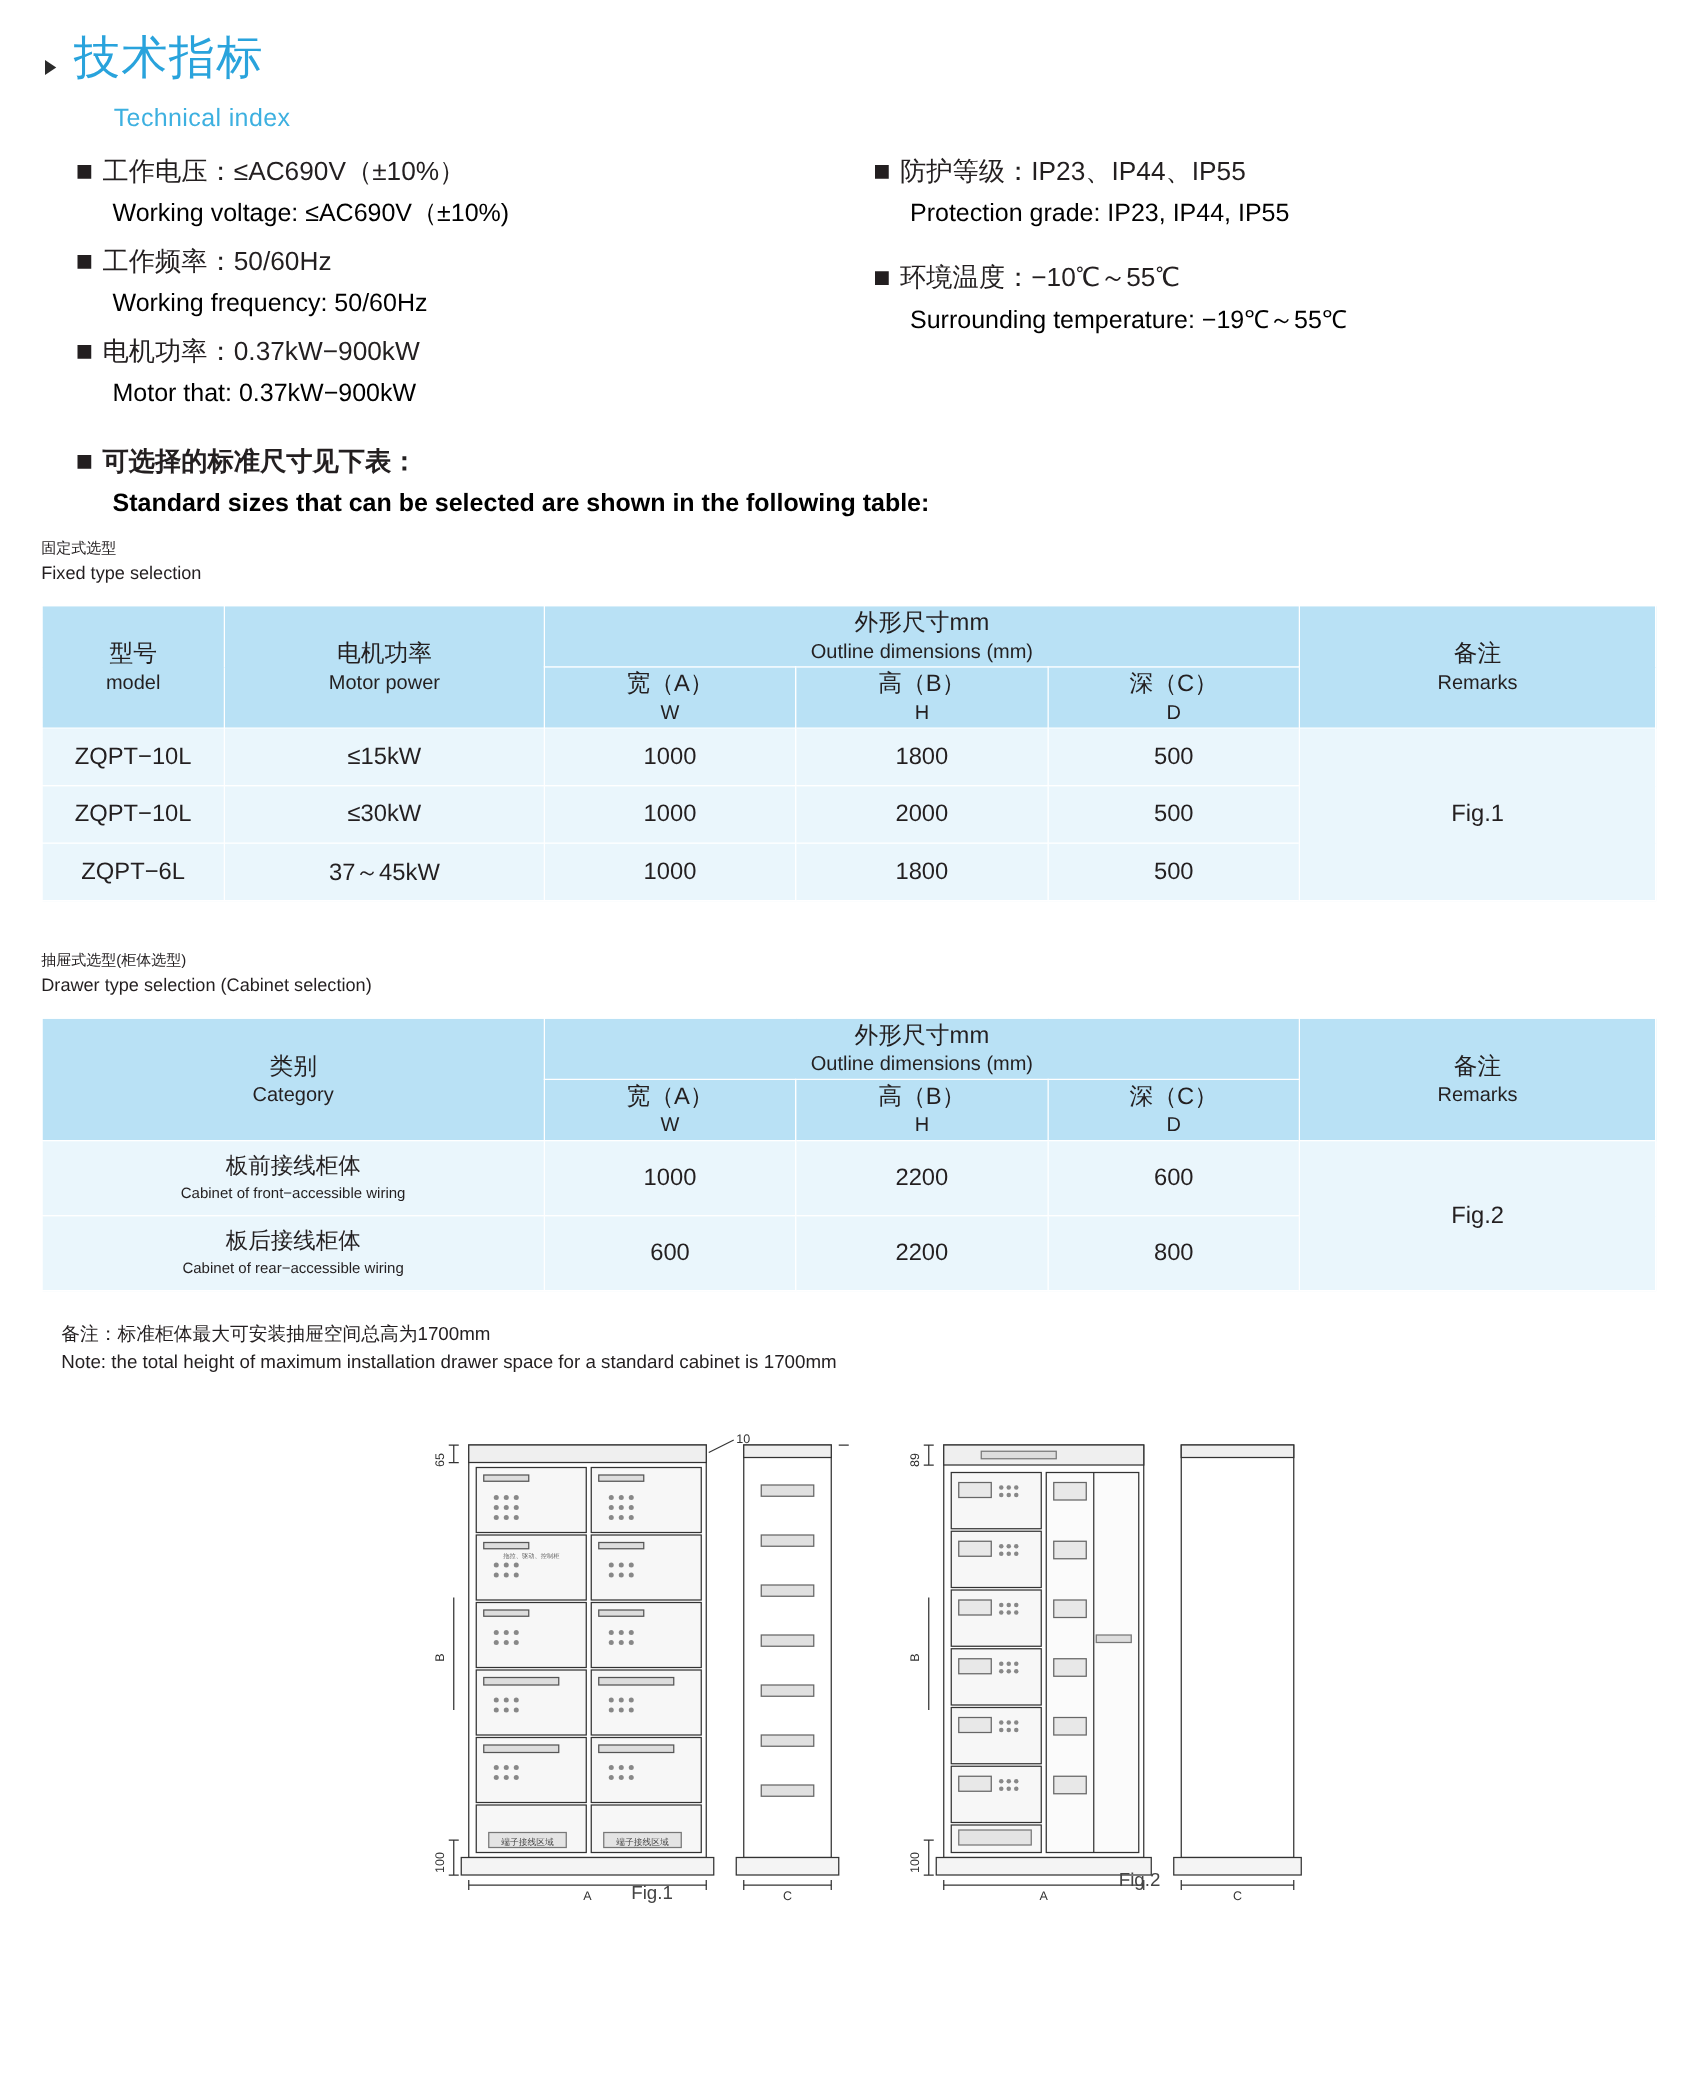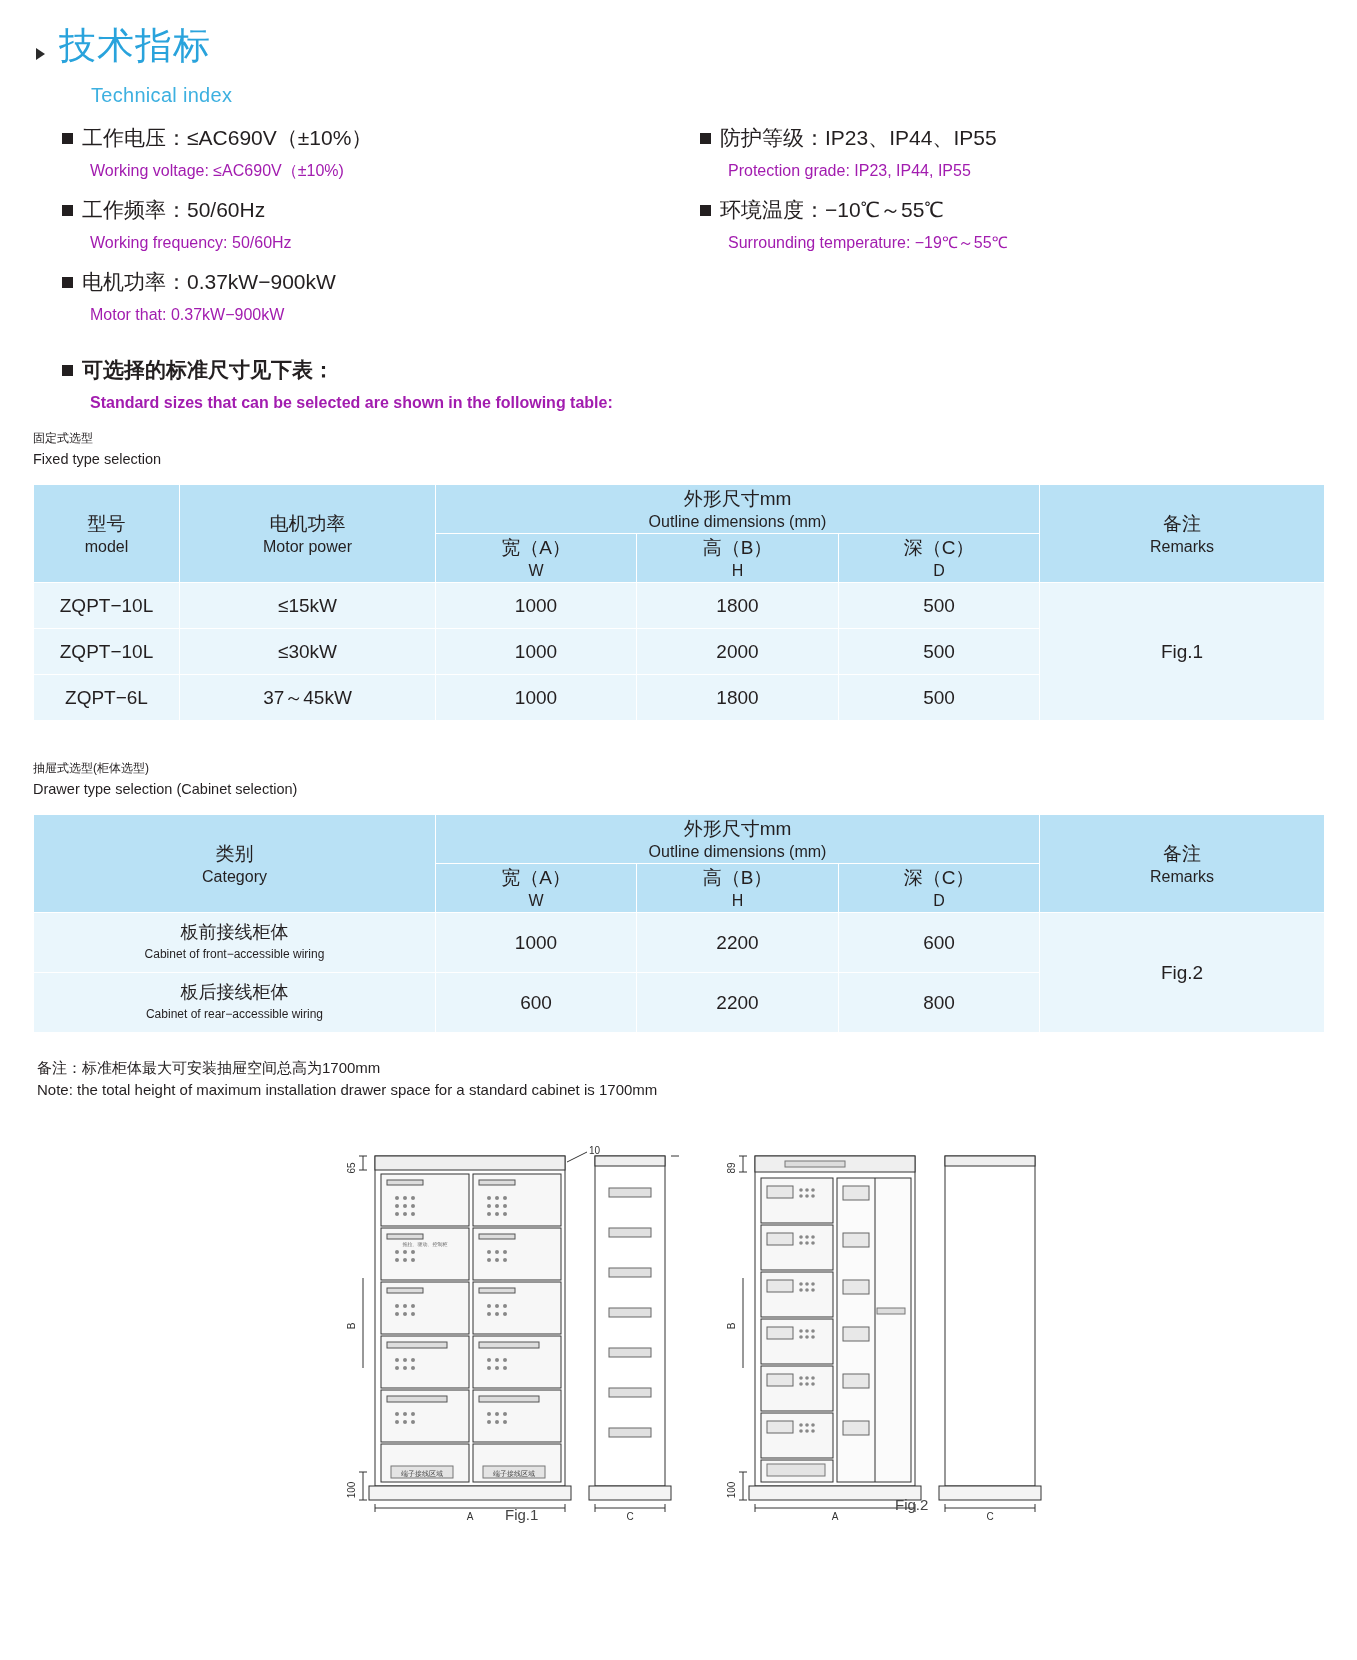--- a/index.html
+++ b/index.html
@@ -79,22 +79,22 @@
     display: inline-block;
     width: 11px;
     height: 11px;
     background: #231f20;
     margin-right: 9px;
     flex: 0 0 auto;
     position: relative;
     top: -1px;
   }
   .spec-en {
-    font-size: 16px;
-    color: #a21caf;
+    font-size: 20px;
+    color: #000000;
     line-height: 24px;
     margin-left: 28px;
     margin-top: 8px;
   }
 
   .standard-block { position: absolute; left: 62px; top: 232px; width: 900px; font-weight: bold; }
 
   
   .tbl-label {
     position: absolute;
@@ -125,21 +125,21 @@
   .hdr .cn { font-size: 19px; line-height: 25px; display: block; }
   .hdr .en { font-size: 16px; line-height: 21px; display: block; }
   .body-row td { background: #eaf6fc; font-size: 19px; height: 43px; }
 
   .cell-cn { font-size: 18px; line-height: 23px; display: block; }
   .cell-en { font-size: 12px; line-height: 21px; display: block; }
 
   
   .note {
     position: absolute;
-    left: 37px;
+    left: 49px;
     font-size: 15px;
     line-height: 22px;
     color: #231f20;
   }
 
   
   .figures {
     position: absolute;
     left: 0;
     top: 1110px;
@@ -194,21 +194,21 @@
 
     <div class="spec-col-right">
       <div class="spec-item">
         <div class="spec-cn">
           <span class="sq"></span>
           <span>防护等级：IP23、IP44、IP55</span>
         </div>
         <div class="spec-en">Protection grade: IP23, IP44, IP55</div>
       </div>
 
-      <div class="spec-item" style="margin-top:14px;">
+      <div class="spec-item" style="margin-top:27px;">
         <div class="spec-cn">
           <span class="sq"></span>
           <span>环境温度：−10℃～55℃</span>
         </div>
         <div class="spec-en">Surrounding temperature: −19℃～55℃</div>
       </div>
     </div>
 
     <div class="standard-block">
       <div class="spec-cn">

